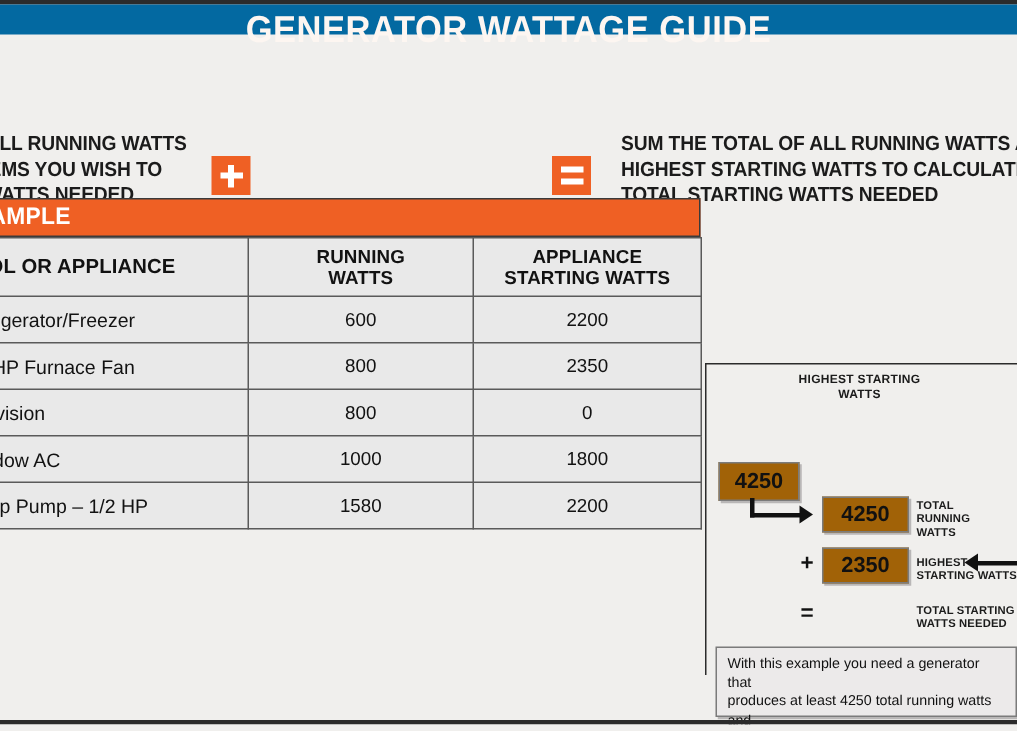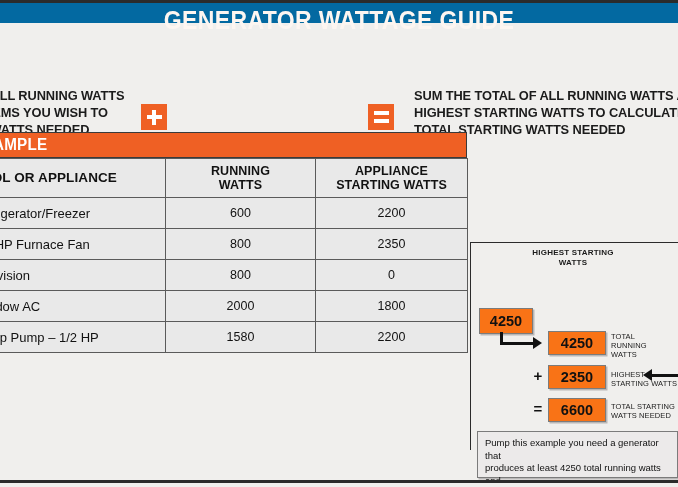--- a/index.html
+++ b/index.html
@@ -91,39 +91,39 @@
     position:absolute;left:470px;top:242px;width:230px;height:208px;
     border-top:1.5px solid #2b2b2b;border-left:1.5px solid #2b2b2b;
     box-sizing:border-box;background:#f0efed;
   }
   .hsw-label{
     position:absolute;left:481px;top:248px;width:92px;
     font-size:8px;font-weight:bold;color:#1b1b1b;line-height:10px;
     text-align:center;letter-spacing:0.2px;margin-left:46px;
   }
   .vbox{
-    position:absolute;background:#f97316;
+    position:absolute;background:#a16207;
     border:1.5px solid #7b7b7b;box-shadow:1.5px 1.5px 0 #b9b7b7;
     display:flex;align-items:center;justify-content:center;
     font-size:14.5px;font-weight:bold;color:#111;
   }
   #box-src{left:479px;top:308px;width:52px;height:24px;}
   #box-run{left:548px;top:331px;width:56px;height:22px;}
   #box-high{left:548px;top:365px;width:56px;height:22px;}
   #box-total{left:548px;top:398px;width:56px;height:22px;}
 
   .op-sign{
     position:absolute;font-size:15px;font-weight:bold;color:#111;
     width:14px;text-align:center;
   }
   #sign-plus{left:531px;top:367px;}
   #sign-eq{left:531px;top:400px;}
 
   .boxlabel{
-    position:absolute;font-size:7.5px;font-weight:normal;color:#1b1b1b;
+    position:absolute;font-size:7.5px;font-weight:bold;color:#1b1b1b;
     line-height:9px;letter-spacing:0.1px;
   }
   #lbl-run{left:611px;top:332px;width:64px;}
   #lbl-high{left:611px;top:370px;width:70px;}
   #lbl-total{left:611px;top:402px;width:72px;}
 
   
   .arrow-seg{position:absolute;background:#111;}
   #arr-v{left:500px;top:332px;width:3px;height:13px;}
   #arr-h{left:500px;top:342px;width:35px;height:3px;}
@@ -223,21 +223,21 @@
           <td>800</td>
           <td>2350</td>
         </tr>
         <tr>
           <td class="c-name">Television</td>
           <td>800</td>
           <td>0</td>
         </tr>
         <tr>
           <td class="c-name">Window AC</td>
-          <td>2000</td>
+          <td>1000</td>
           <td>1800</td>
         </tr>
         <tr>
           <td class="c-name">Sump Pump – 1/2 HP</td>
           <td>1580</td>
           <td>2200</td>
         </tr>
       </tbody>
     </table>
   </div>
@@ -266,28 +266,27 @@
   <div class="vbox" id="box-high">2350</div>
   <div class="boxlabel" id="lbl-high">
     <div>HIGHEST</div>
     <div>STARTING WATTS</div>
   </div>
 
   <div class="arrow-seg" id="arr2-h"></div>
   <div id="arr2-head"></div>
 
   <div class="op-sign" id="sign-eq">=</div>
-  <div class="vbox" id="box-total">6600</div>
   <div class="boxlabel" id="lbl-total">
     <div>TOTAL STARTING</div>
     <div>WATTS NEEDED</div>
   </div>
 
   <div class="notebox">
-    <div class="note-text">Pump this example you need a generator that</div>
+    <div class="note-text">With this example you need a generator that</div>
     <div class="note-text">produces at least 4250 total running watts and</div>
 
   </div>
 
   <div class="bottom-strip"></div>
   <div class="bottom-fill"></div>
 
 </div>
 
 </body></html>

